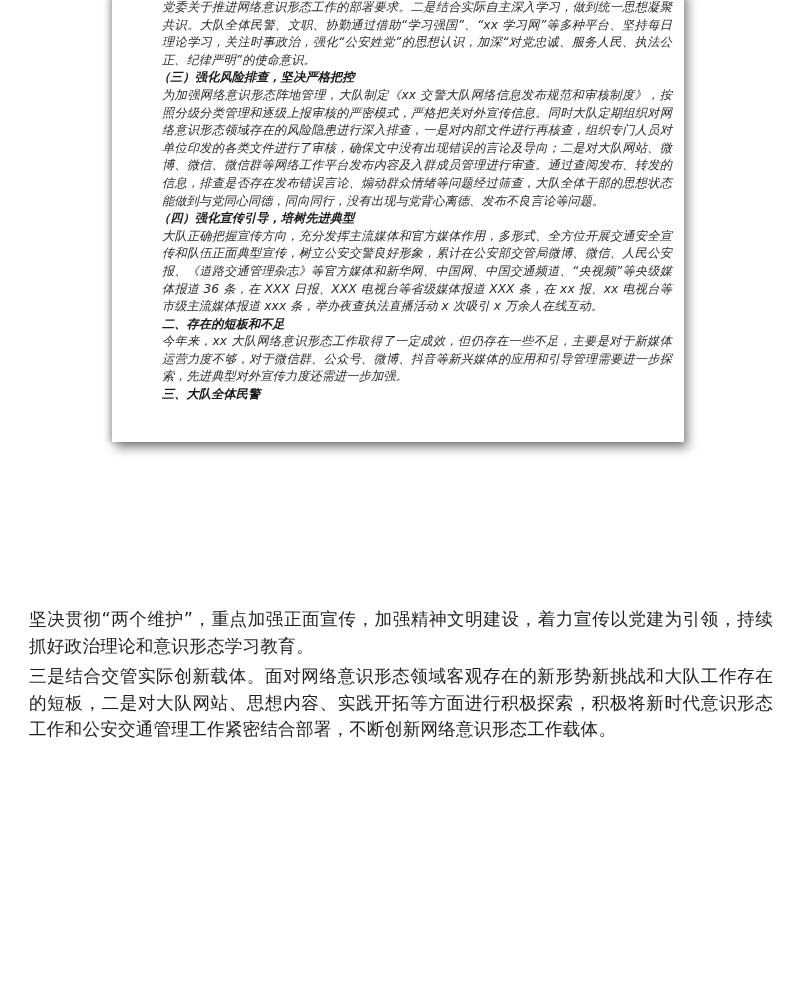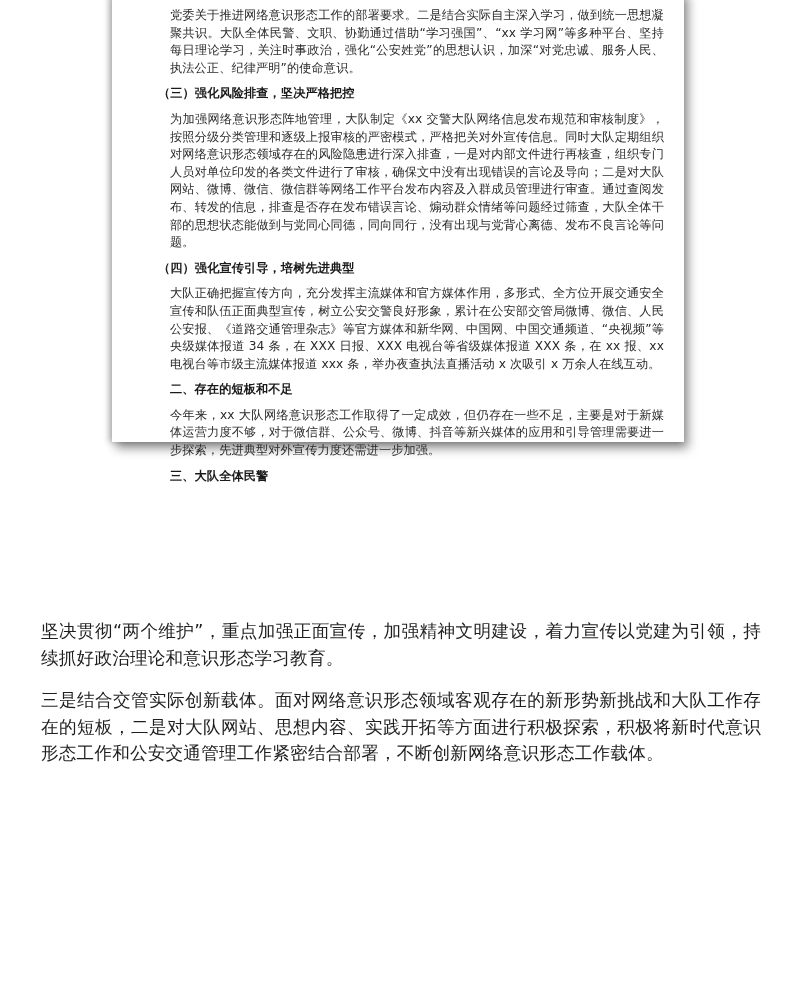--- a/index.html
+++ b/index.html
@@ -27,57 +27,58 @@
       position: absolute;
       left: 50px;
       top: 9px;
       width: 510px;
       color: #2a2a2a;
       font-size: 12.2px;
       line-height: 17.6px;
       letter-spacing: 0.1px;
     }
     .page-content p {
-      margin: 8px;
+      margin: 0;
       text-align: justify;
       text-align-last: left;
+      font-style: italic;
     }
     .page-content .heading {
       font-weight: bold;
       color: #1a1a1a;
     }
     .page-content .heading.sub {
       margin-left: -4px;
     }
     .cont {
       position: absolute;
       left: 25px;
       top: 602px;
       width: 752px;
       color: #1e1e1e;
       font-size: 17.6px;
       line-height: 26.6px;
       letter-spacing: 0.2px;
     }
     .cont p {
-      margin: 16px;
+      margin: 4px;
       text-align: justify;
       text-align-last: left;
     }
   </style>
 </head>
 <body>
 
 <div class="page-shadow">
   <div class="page-content">
     <p>党委关于推进网络意识形态工作的部署要求。二是结合实际自主深入学习，做到统一思想凝聚共识。大队全体民警、文职、协勤通过借助“学习强国”、“xx 学习网”等多种平台、坚持每日理论学习，关注时事政治，强化“公安姓党”的思想认识，加深“对党忠诚、服务人民、执法公正、纪律严明”的使命意识。</p>
     <p class="heading sub">（三）强化风险排查，坚决严格把控</p>
     <p>为加强网络意识形态阵地管理，大队制定《xx 交警大队网络信息发布规范和审核制度》，按照分级分类管理和逐级上报审核的严密模式，严格把关对外宣传信息。同时大队定期组织对网络意识形态领域存在的风险隐患进行深入排查，一是对内部文件进行再核查，组织专门人员对单位印发的各类文件进行了审核，确保文中没有出现错误的言论及导向；二是对大队网站、微博、微信、微信群等网络工作平台发布内容及入群成员管理进行审查。通过查阅发布、转发的信息，排查是否存在发布错误言论、煽动群众情绪等问题经过筛查，大队全体干部的思想状态能做到与党同心同德，同向同行，没有出现与党背心离德、发布不良言论等问题。</p>
     <p class="heading sub">（四）强化宣传引导，培树先进典型</p>
-    <p>大队正确把握宣传方向，充分发挥主流媒体和官方媒体作用，多形式、全方位开展交通安全宣传和队伍正面典型宣传，树立公安交警良好形象，累计在公安部交管局微博、微信、人民公安报、《道路交通管理杂志》等官方媒体和新华网、中国网、中国交通频道、“央视频”等央级媒体报道 34 条，在 XXX 日报、XXX 电视台等省级媒体报道 XXX 条，在 xx 报、xx 电视台等市级主流媒体报道 xxx 条，举办夜查执法直播活动 x 次吸引 x 万余人在线互动。</p>
+    <p>大队正确把握宣传方向，充分发挥主流媒体和官方媒体作用，多形式、全方位开展交通安全宣传和队伍正面典型宣传，树立公安交警良好形象，累计在公安部交管局微博、微信、人民公安报、《道路交通管理杂志》等官方媒体和新华网、中国网、中国交通频道、“央视频”等央级媒体报道 36 条，在 XXX 日报、XXX 电视台等省级媒体报道 XXX 条，在 xx 报、xx 电视台等市级主流媒体报道 xxx 条，举办夜查执法直播活动 x 次吸引 x 万余人在线互动。</p>
     <p class="heading">二、存在的短板和不足</p>
     <p>今年来，xx 大队网络意识形态工作取得了一定成效，但仍存在一些不足，主要是对于新媒体运营力度不够，对于微信群、公众号、微博、抖音等新兴媒体的应用和引导管理需要进一步探索，先进典型对外宣传力度还需进一步加强。</p>
     <p class="heading">三、大队全体民警</p>
   </div>
 </div>
 
 <div class="cont">
   <p>坚决贯彻“两个维护”，重点加强正面宣传，加强精神文明建设，着力宣传以党建为引领，持续抓好政治理论和意识形态学习教育。</p>
   <p>三是结合交管实际创新载体。面对网络意识形态领域客观存在的新形势新挑战和大队工作存在的短板，二是对大队网站、思想内容、实践开拓等方面进行积极探索，积极将新时代意识形态工作和公安交通管理工作紧密结合部署，不断创新网络意识形态工作载体。</p>
 </div>

